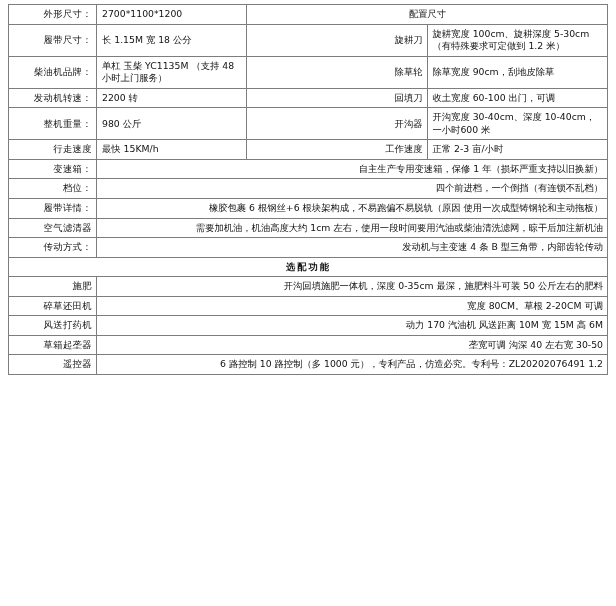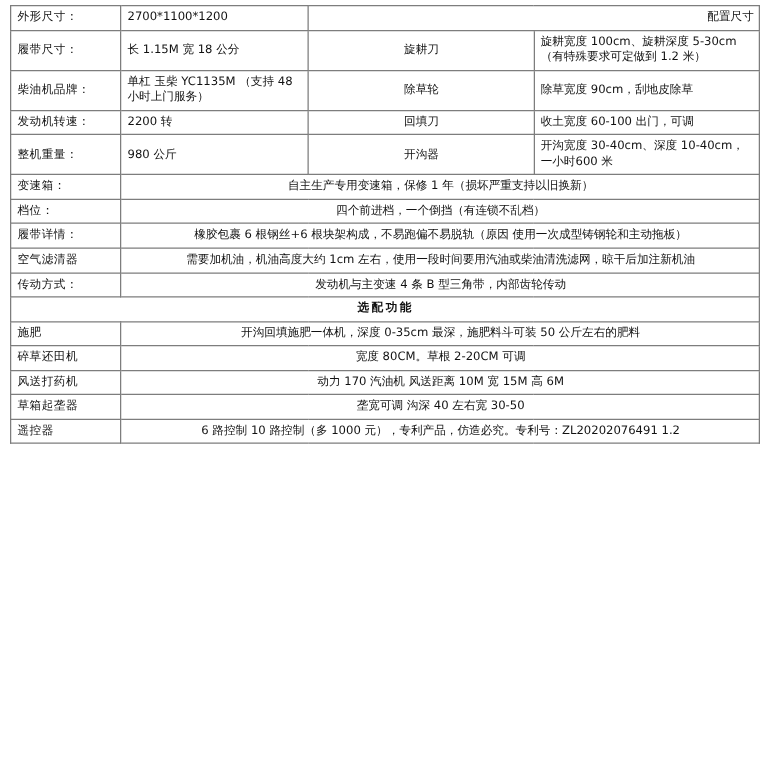--- a/index.html
+++ b/index.html
@@ -32,40 +32,40 @@
     border: 1px solid #7d7d7d;
     padding: 3px 4px 3px 5px;
     font-size: 9.3px;
     line-height: 1.35;
     vertical-align: middle;
     word-break: break-all;
     background: #ffffff;
   }
   td.label {
     width: 78px;
-    text-align: left;
+    text-align: right;
     letter-spacing: 0.4px;
     white-space: nowrap;
   }
   td.val-a {
     width: 140px;
   }
   td.label2 {
     width: 66px;
-    text-align: center;
+    text-align: right;
     white-space: nowrap;
   }
   td.val-b {
     width: auto;
   }
   td.span-wide {
-    text-align: center;
+    text-align: right;
   }
   td.center-strong {
-    text-align: right;
+    text-align: center;
   }
   .section-title {
     text-align: center;
     font-size: 13px;
     font-weight: bold;
     letter-spacing: 2px;
     padding: 5px 0 5px 0;
     color: #111111;
     margin-top: 32px;
   }
@@ -105,20 +105,26 @@
       </tr>
 
       <tr>
         <td class="label">整机重量：</td>
         <td class="val-a">980 公斤</td>
         <td class="label2">开沟器</td>
         <td class="val-b">开沟宽度 30-40cm、深度 10-40cm，一小时600 米</td>
       </tr>
 
 
+      <tr>
+        <td class="label">行走速度</td>
+        <td class="val-a">最快 15KM/h</td>
+        <td class="label2">工作速度</td>
+        <td class="val-b">正常 2-3 亩/小时</td>
+      </tr>
 
       <tr>
         <td class="label">变速箱：</td>
         <td class="span-wide" colspan="3">自主生产专用变速箱，保修 1 年（损坏严重支持以旧换新）</td>
       </tr>
 
       <tr>
         <td class="label">档位：</td>
         <td class="span-wide" colspan="3">四个前进档，一个倒挡（有连锁不乱档）</td>
       </tr>

